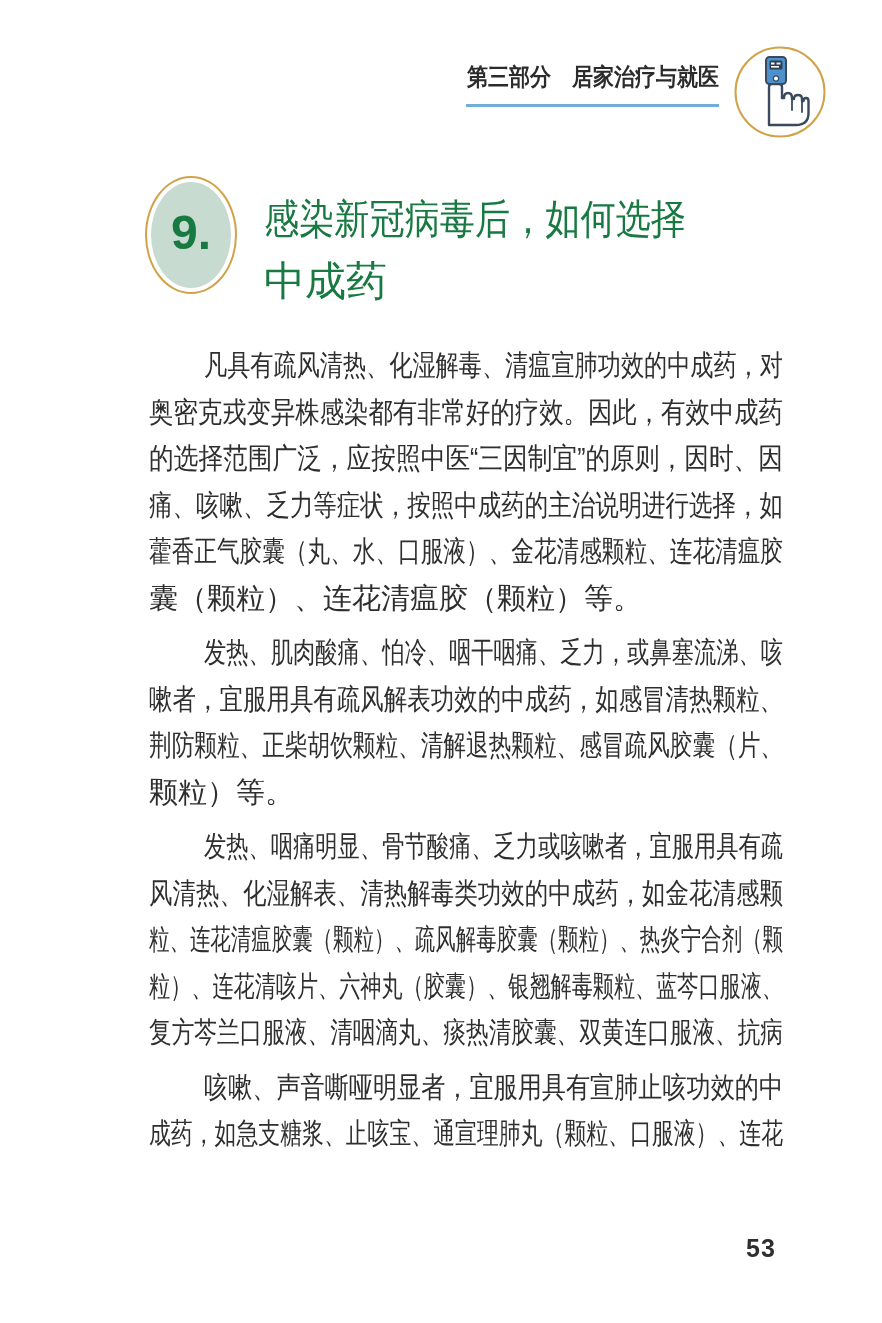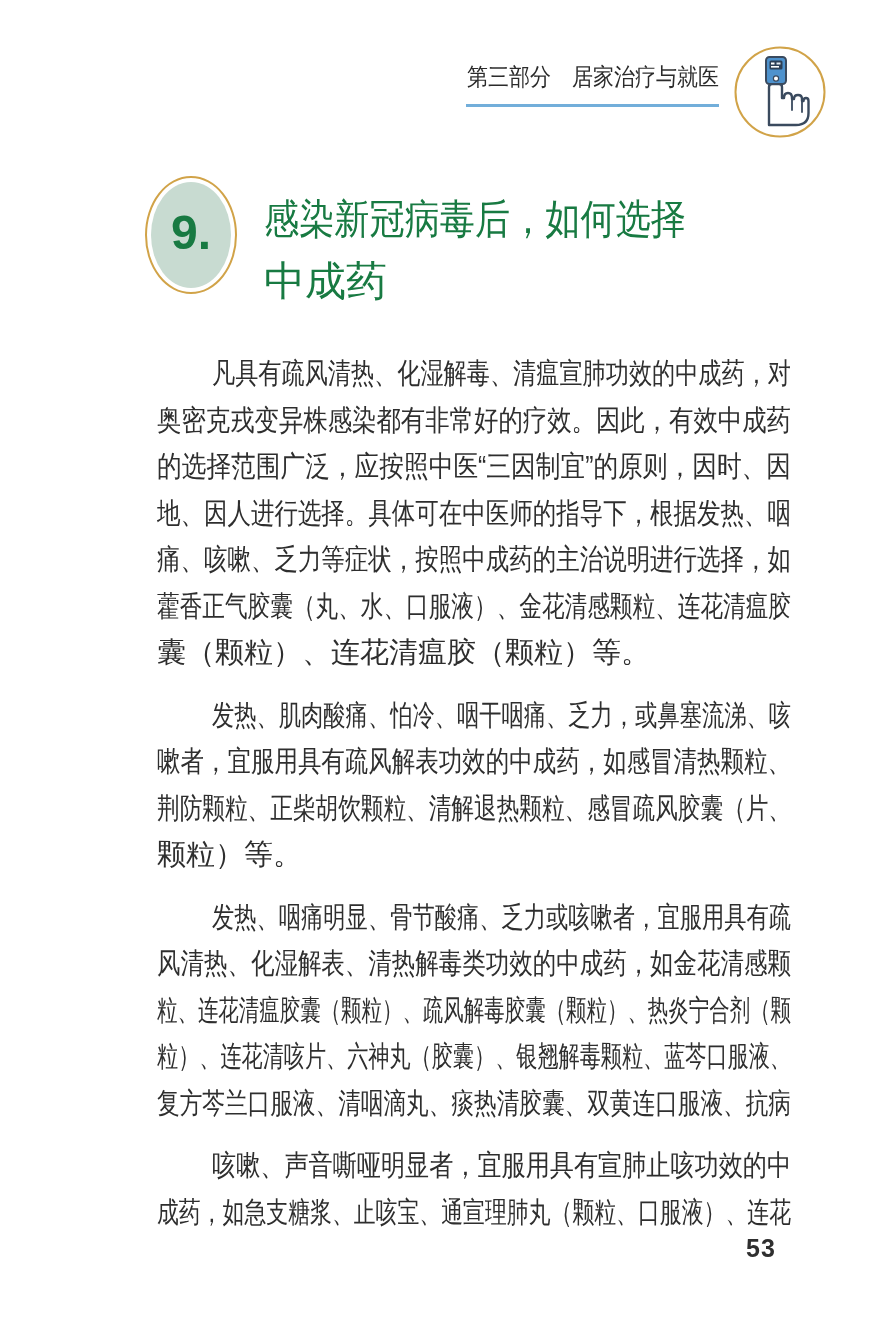--- a/index.html
+++ b/index.html
@@ -15,21 +15,21 @@
   .page{
     position:relative;
     width:882px;height:1323px;
     background:#ffffff;
     font-family:"Liberation Sans", sans-serif;
     overflow:hidden;
   }
   
   .header-text{
     position:absolute;left:467px;top:60px;width:252px;height:34px;
-    font-size:24px;font-weight:normal;color:#2b2b2b;
+    font-size:24px;font-weight:bold;color:#2b2b2b;
     white-space:nowrap;line-height:34px;
   }
   .header-underline{
     position:absolute;left:466px;top:104px;width:253px;height:3px;
     background:var(--underline-blue);
   }
   .header-badge{
     position:absolute;left:733px;top:45px;width:94px;height:94px;
   }
   
@@ -50,21 +50,21 @@
   .section-title{
     position:absolute;left:264px;top:190px;
     color:var(--title-green);font-size:41px;font-weight:normal;
   }
   .title-line{display:block;height:62px;line-height:58px;white-space:nowrap;}
   
   .body-text{
     position:absolute;left:141px;top:334px;width:634px;
     font-size:29px;color:var(--body-text);
   }
-  .paragraph{margin:16px;padding:0;text-decoration:underline;}
+  .paragraph{margin:8px;padding:0;text-decoration:underline;}
   .line{height:46.5px;line-height:46.5px;white-space:nowrap;overflow:visible;}
   .line.first{padding-left:55px;}
   .fit{transform-origin:0 50%;display:inline-block;white-space:nowrap;}
   
   .page-num{
     position:absolute;left:746px;top:1234px;
     font-size:25px;color:#2f2f2f;letter-spacing:1px;font-weight:bold;
   }
   
   .badge-ring{fill:#ffffff;stroke:var(--gold);stroke-width:2;}
@@ -117,21 +117,20 @@
     <span class="title-line">
       <span>中成药</span>
     </span>
   </div>
 
   <div class="body-text">
       <div class="paragraph">
         <div class="line first"><span class="fit" style="transform: scaleX(0.798621);">凡具有疏风清热、化湿解毒、清瘟宣肺功效的中成药，对</span></div>
         <div class="line"><span class="fit" style="transform: scaleX(0.840849);">奥密克戎变异株感染都有非常好的疗效。因此，有效中成药</span></div>
         <div class="line"><span class="fit" style="transform: scaleX(0.851775);">的选择范围广泛，应按照中医“三因制宜”的原则，因时、因</span></div>
-        <div class="line"><span class="fit" style="transform: scaleX(0.809706);">地、因人进行选择。具体可在中医师的指导下，根据发热、咽</span></div>
         <div class="line"><span class="fit" style="transform: scaleX(0.809706);">痛、咳嗽、乏力等症状，按照中成药的主治说明进行选择，如</span></div>
         <div class="line"><span class="fit" style="transform: scaleX(0.780788);">藿香正气胶囊（丸、水、口服液）、金花清感颗粒、连花清瘟胶</span></div>
         <div class="line"><span class="fit">囊（颗粒）、连花清瘟胶（颗粒）等。</span></div>
       </div>
       <div class="paragraph">
         <div class="line first"><span class="fit" style="transform: scaleX(0.767905);">发热、肌肉酸痛、怕冷、咽干咽痛、乏力，或鼻塞流涕、咳</span></div>
         <div class="line"><span class="fit" style="transform: scaleX(0.809706);">嗽者，宜服用具有疏风解表功效的中成药，如感冒清热颗粒、</span></div>
         <div class="line"><span class="fit" style="transform: scaleX(0.780788);">荆防颗粒、正柴胡饮颗粒、清解退热颗粒、感冒疏风胶囊（片、</span></div>
         <div class="line"><span class="fit">颗粒）等。</span></div>
       </div>

